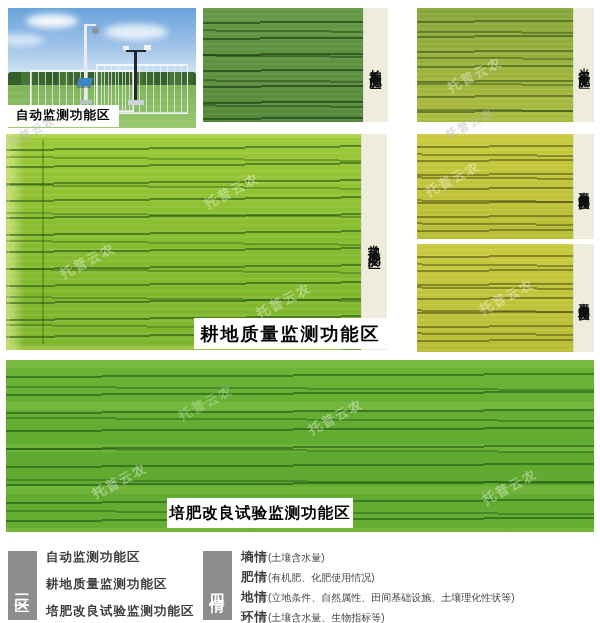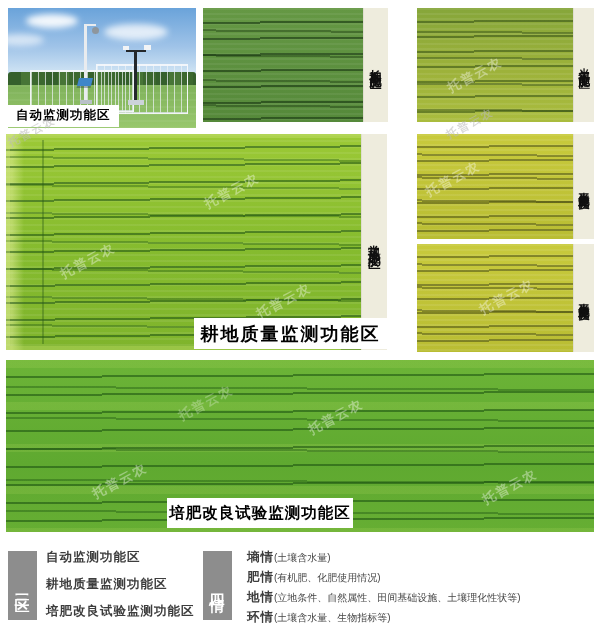--- a/index.html
+++ b/index.html
@@ -71,21 +71,21 @@
   .fence { position:absolute; border:1px solid rgba(244,248,251,.95);
     background:repeating-linear-gradient(90deg, rgba(238,243,247,.7) 0 1px, transparent 1px 7px);
     box-shadow:inset 0 6px 0 -5px rgba(244,248,251,.95), inset 0 -4px 0 -3px rgba(220,228,234,.8); }
   .pole { position:absolute; }
   .photo-label { position:absolute; left:0; bottom:1px; background:#fff; padding:2px 8px 3px; font-size:12.5px; font-weight:bold; letter-spacing:1px; color:#000; }
 
   
   .badge { position:absolute; width:29px; height:69px; background:#8d8d8d; color:#fff; display:flex; align-items:center; justify-content:center; }
   .badge span { writing-mode:vertical-rl; text-orientation:upright; font-size:15px; font-weight:bold; letter-spacing:4px; line-height:1; }
   .zone-item { position:absolute; left:46px; font-size:12.5px; font-weight:600; color:#3d3d3d; letter-spacing:1px; }
-  .cond-item { position:absolute; left:241px; color:#3d3d3d; white-space:nowrap;margin-left:6px; }
+  .cond-item { position:absolute; left:241px; color:#3d3d3d; white-space:nowrap; }
   .cond-item .term { font-size:12.5px; font-weight:bold; letter-spacing:1px; }
   .cond-item .detail { font-size:10px; color:#474747; }
 
   
   .wm { position:absolute; color:rgba(255,255,255,.38); font-size:13px; font-weight:bold; letter-spacing:2px; transform:rotate(-28deg); pointer-events:none; white-space:nowrap; }
   .wm-gray { color:rgba(185,185,185,.55); font-size:11px; }
 </style>
 </head>
 <body>
 

